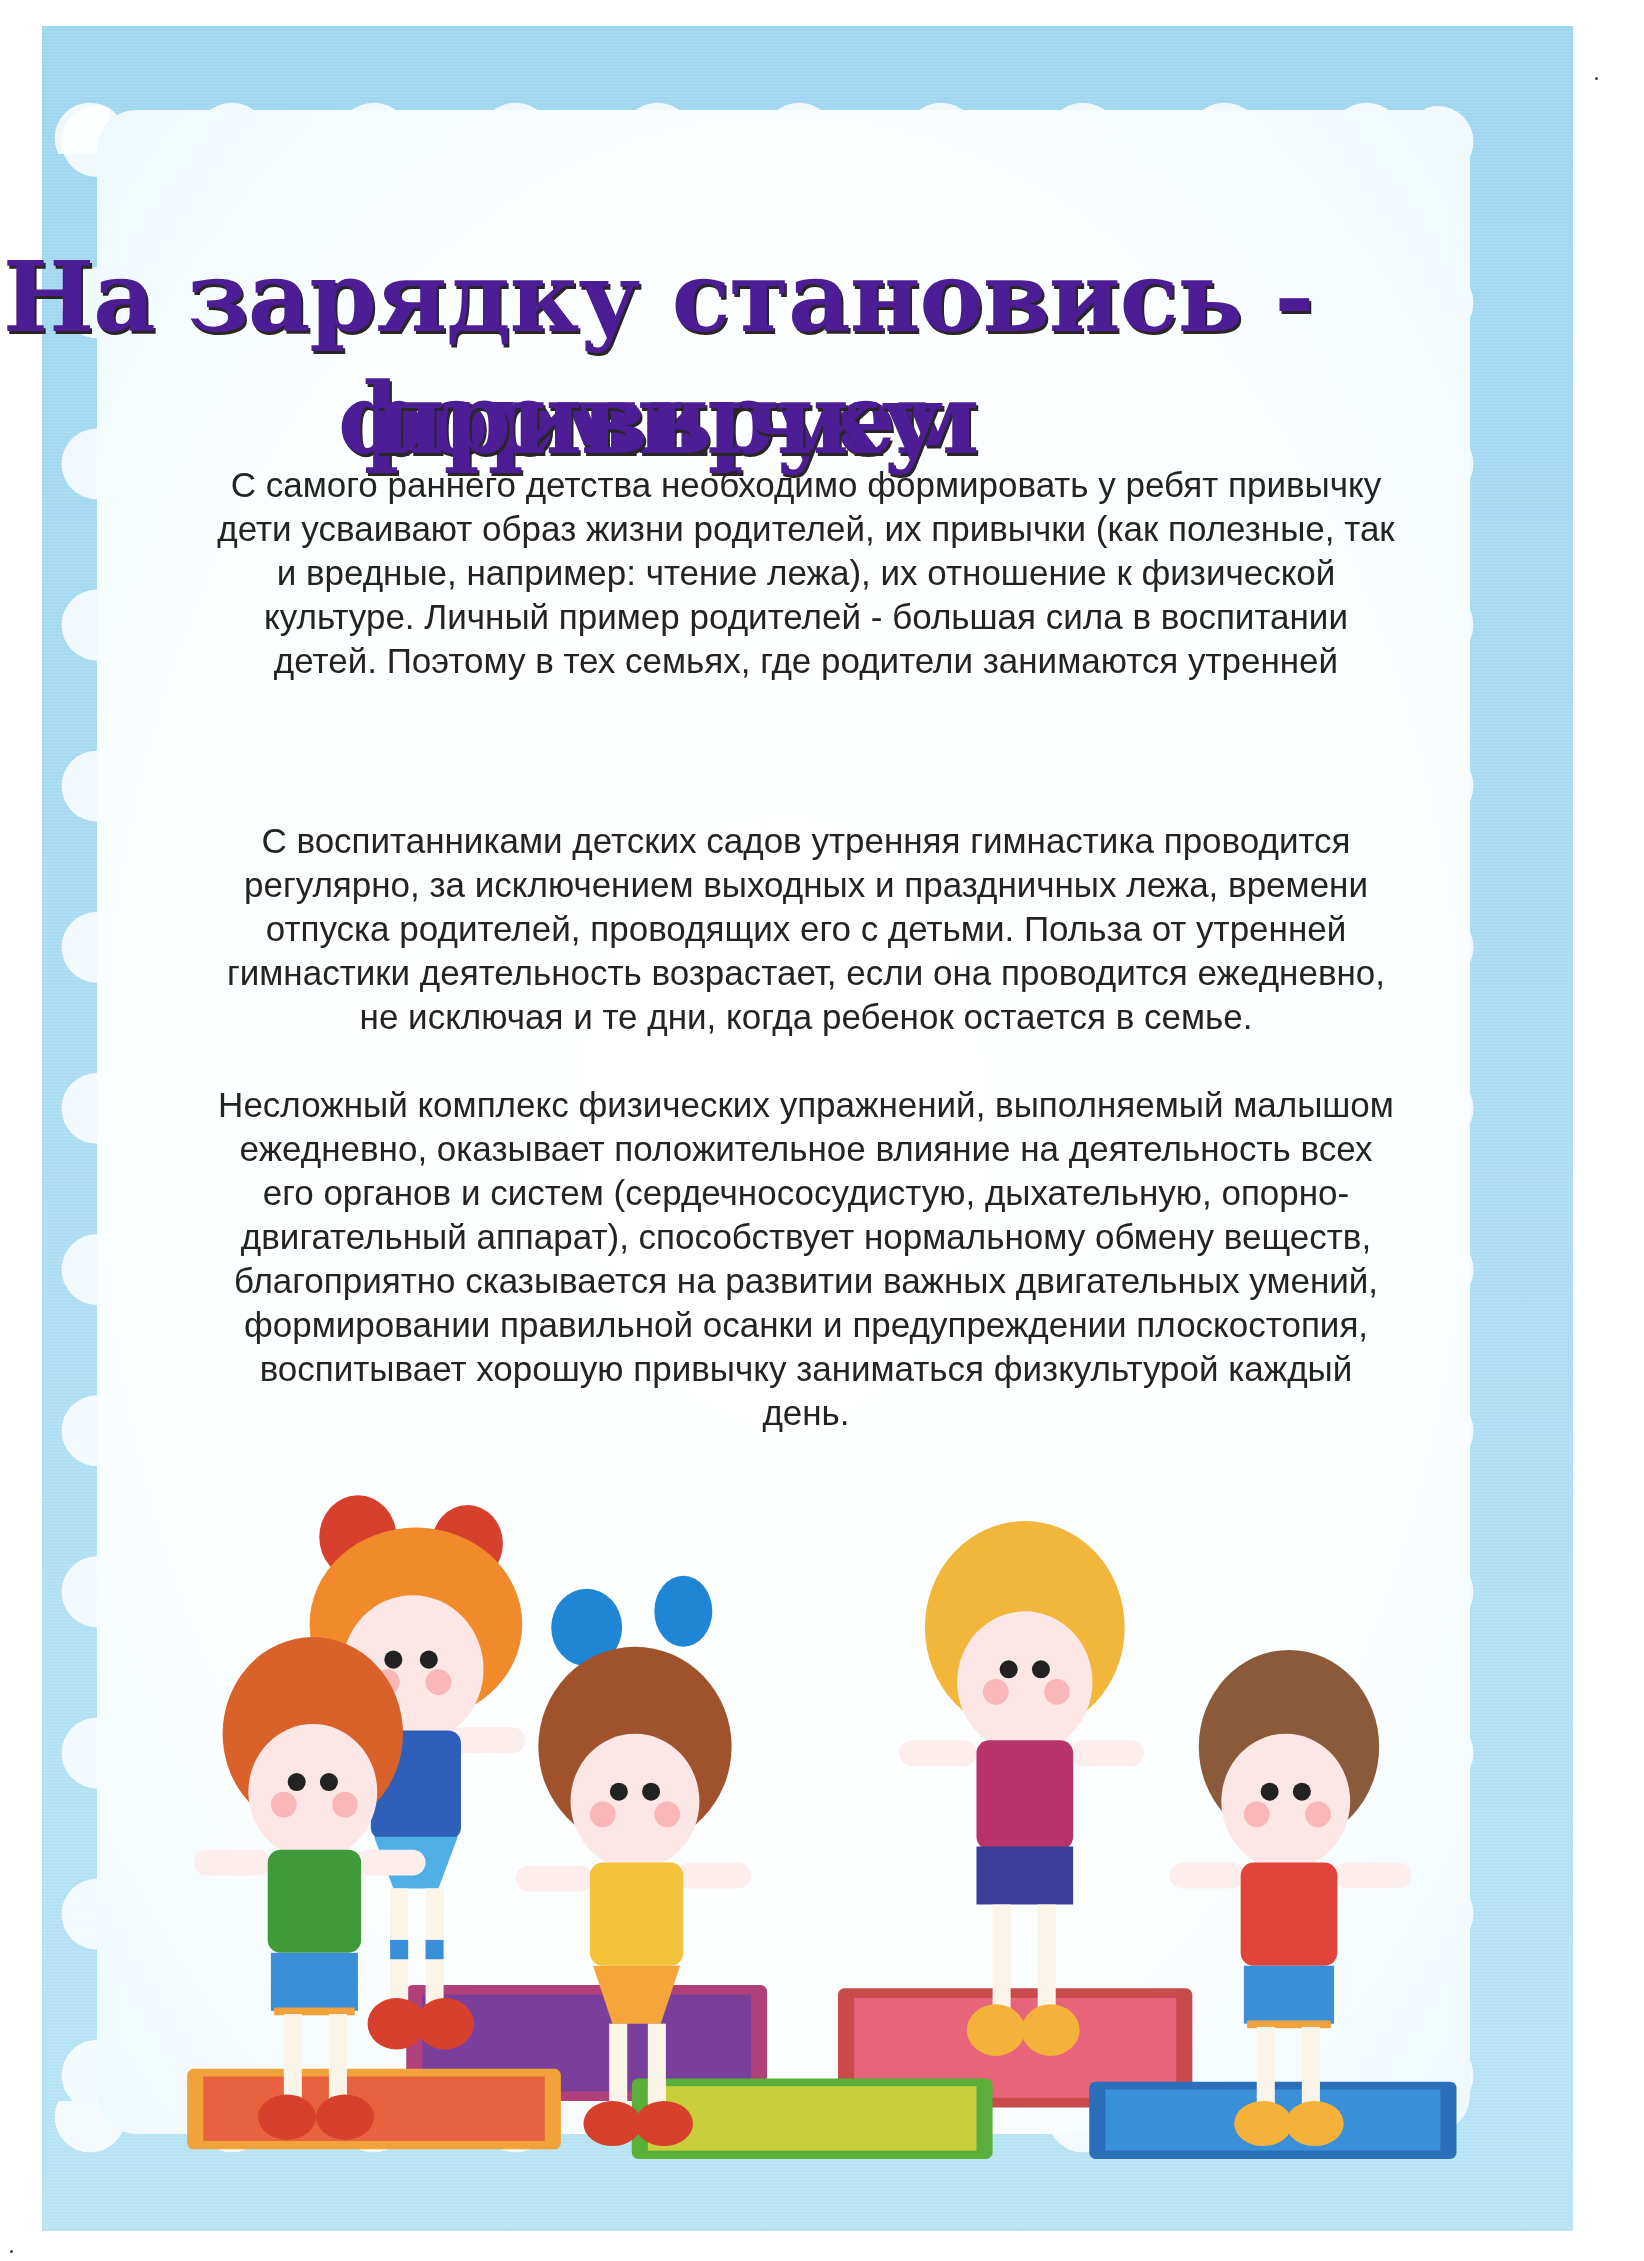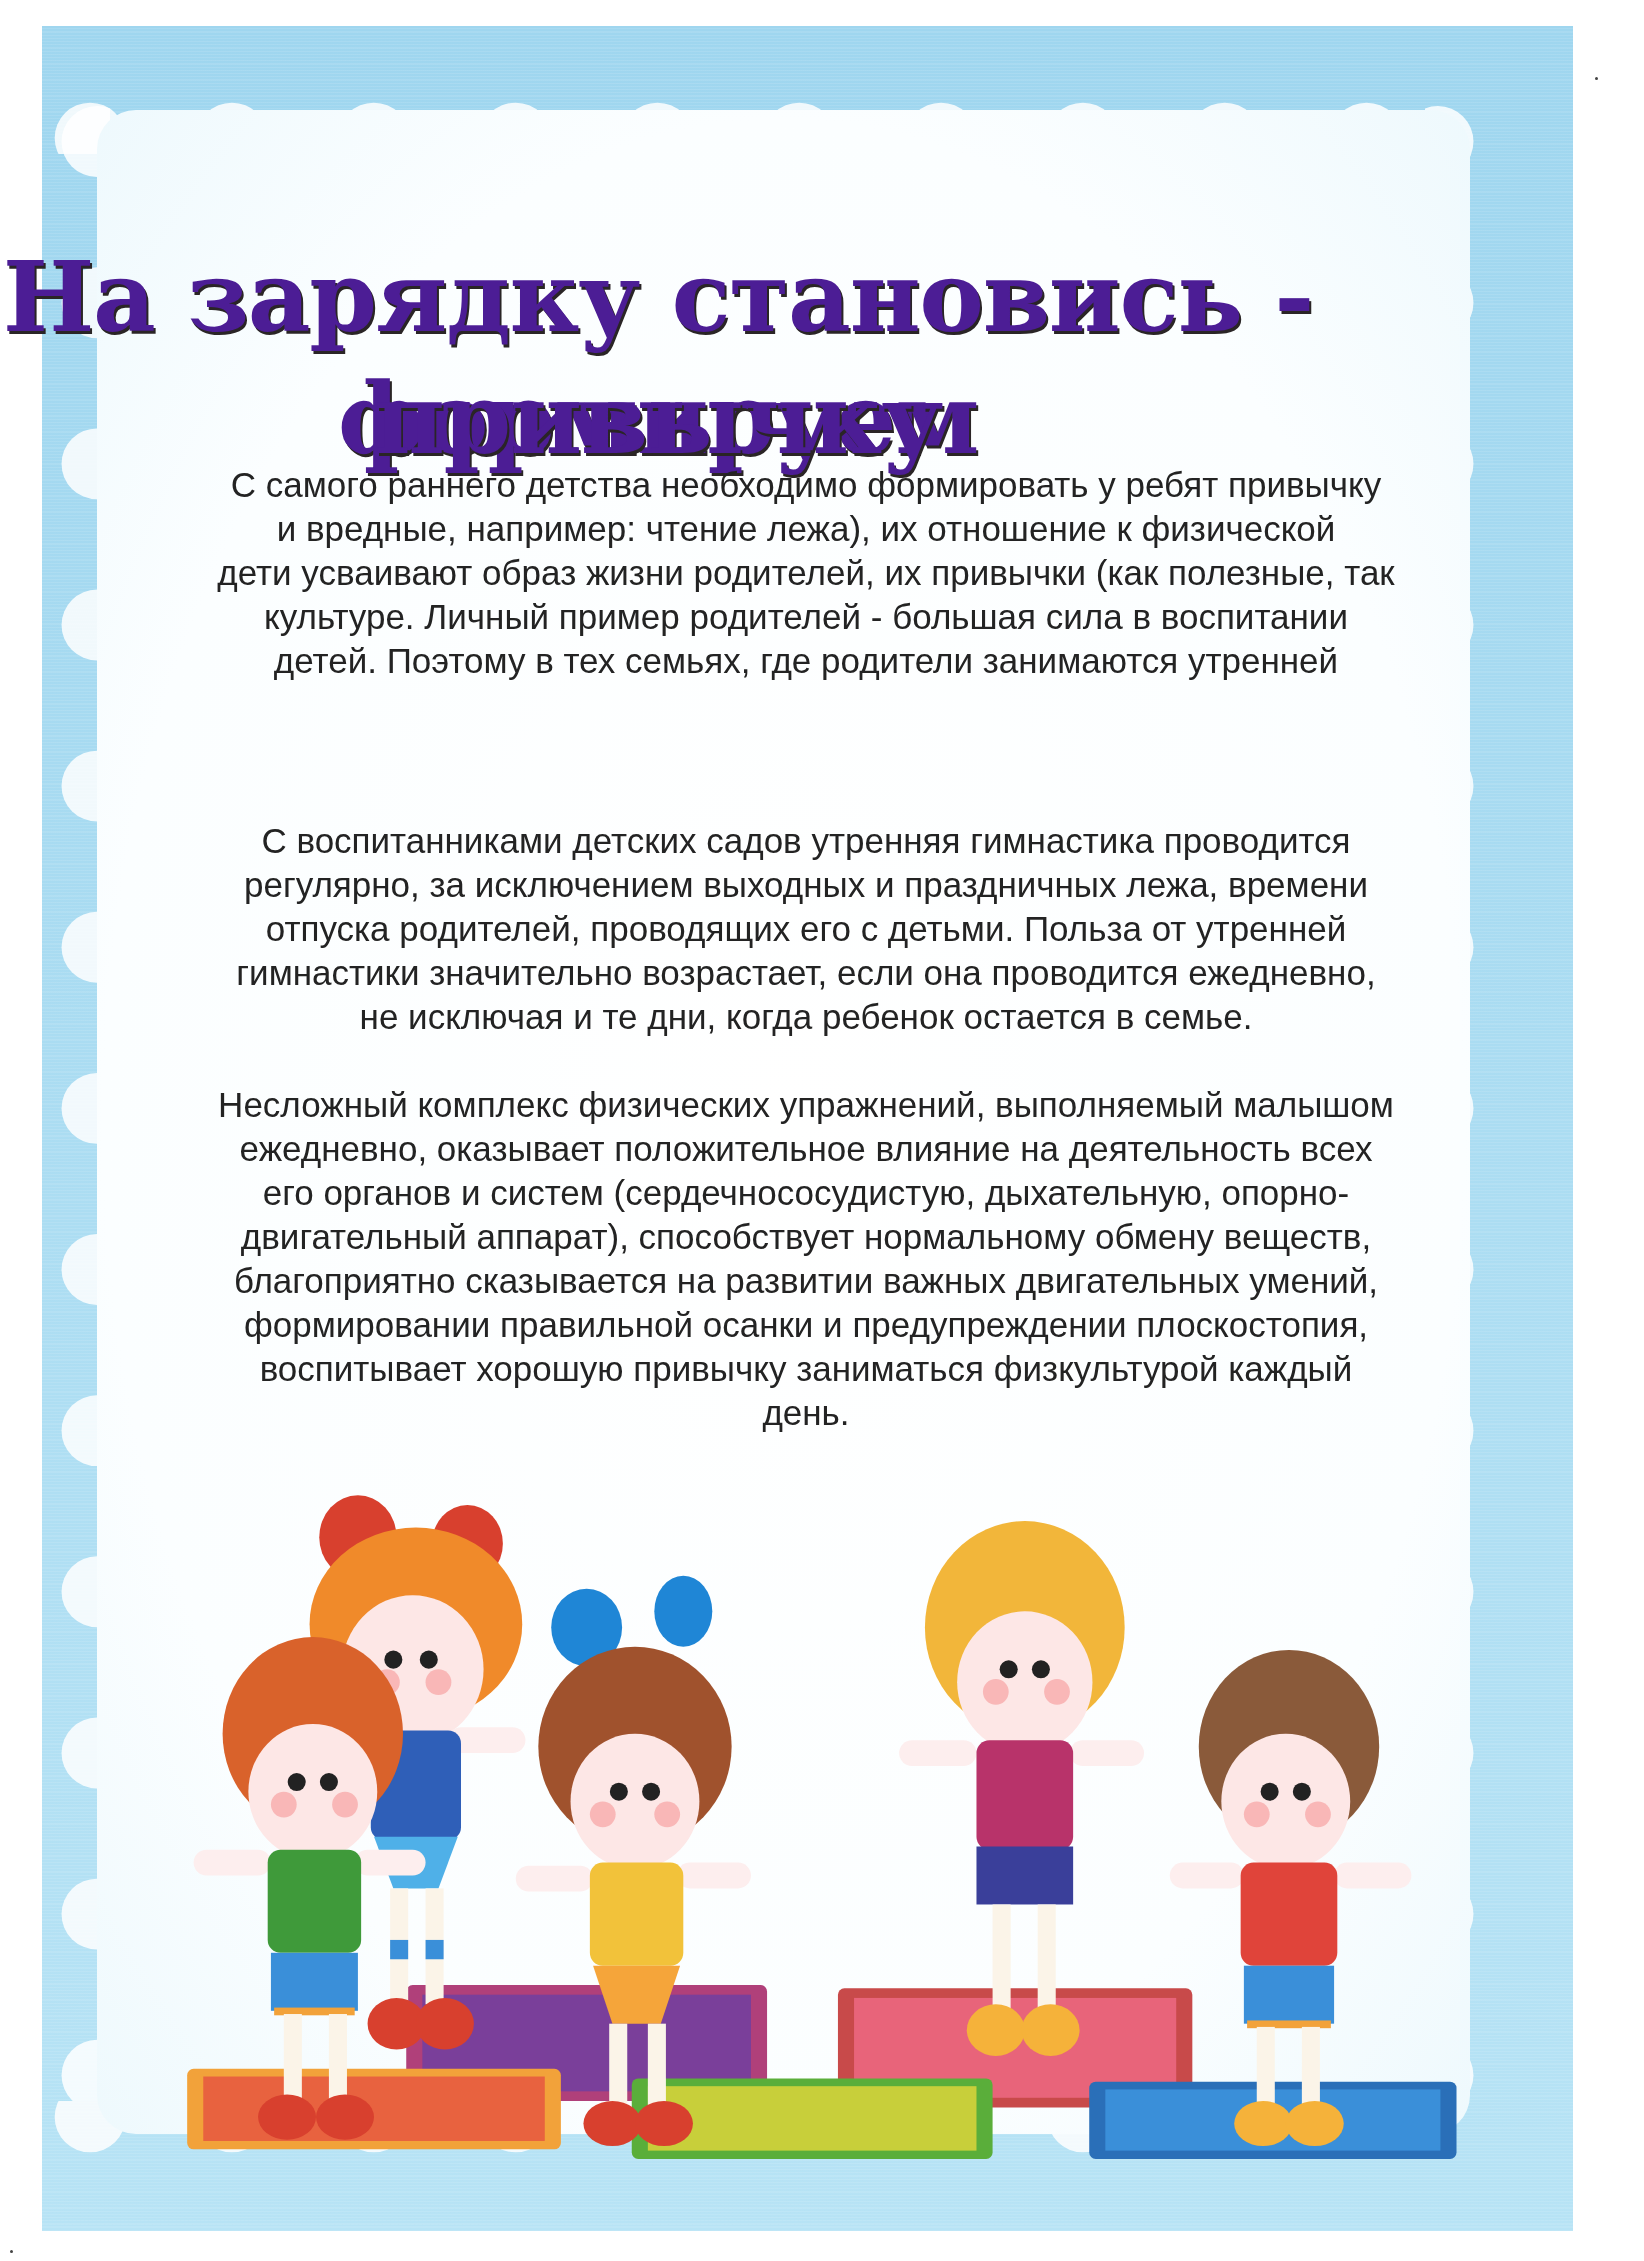--- a/index.html
+++ b/index.html
@@ -114,31 +114,31 @@
   </g>
 </svg>
 
 <div class="inner"></div>
 
 <h1 class="title l1">На зарядку становись - формируем</h1>
 <h1 class="title l2">привычку</h1>
 
 <div class="para p1">
   <span class="ln">С самого раннего детства необходимо формировать у ребят привычку</span>
+  <span class="ln">дети усваивают образ жизни родителей, их привычки (как полезные, так</span>
   <span class="ln">и вредные, например: чтение лежа), их отношение к физической</span>
-  <span class="ln">дети усваивают образ жизни родителей, их привычки (как полезные, так</span>
   <span class="ln">культуре. Личный пример родителей - большая сила в воспитании</span>
   <span class="ln">детей. Поэтому в тех семьях, где родители занимаются утренней</span>
 </div>
 
 <div class="para p2">
   <span class="ln">С воспитанниками детских садов утренняя гимнастика проводится</span>
   <span class="ln">регулярно, за исключением выходных и праздничных лежа, времени</span>
   <span class="ln">отпуска родителей, проводящих его с детьми. Польза от утренней</span>
-  <span class="ln">гимнастики значительно возрастает, если она проводится ежедневно,</span>
+  <span class="ln">гимнастики деятельность возрастает, если она проводится ежедневно,</span>
   <span class="ln">не исключая и те дни, когда ребенок остается в семье.</span>
 </div>
 
 <div class="para p3">
   <span class="ln">Несложный комплекс физических упражнений, выполняемый малышом</span>
   <span class="ln">ежедневно, оказывает положительное влияние на деятельность всех</span>
   <span class="ln">его органов и систем (сердечнососудистую, дыхательную, опорно-</span>
   <span class="ln">двигательный аппарат), способствует нормальному обмену веществ,</span>
   <span class="ln">благоприятно сказывается на развитии важных двигательных умений,</span>
   <span class="ln">формировании правильной осанки и предупреждении плоскостопия,</span>

